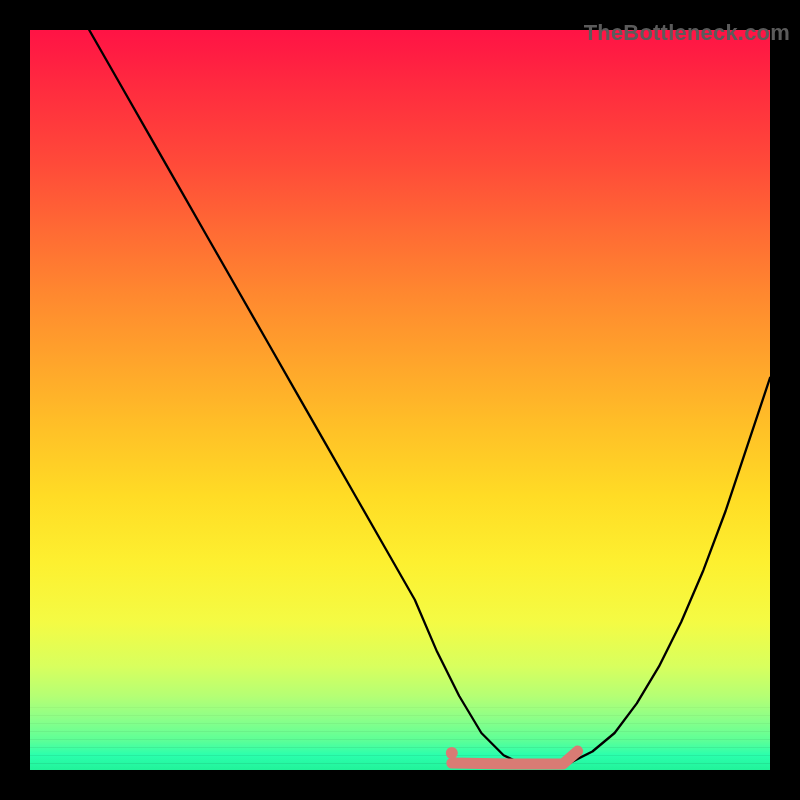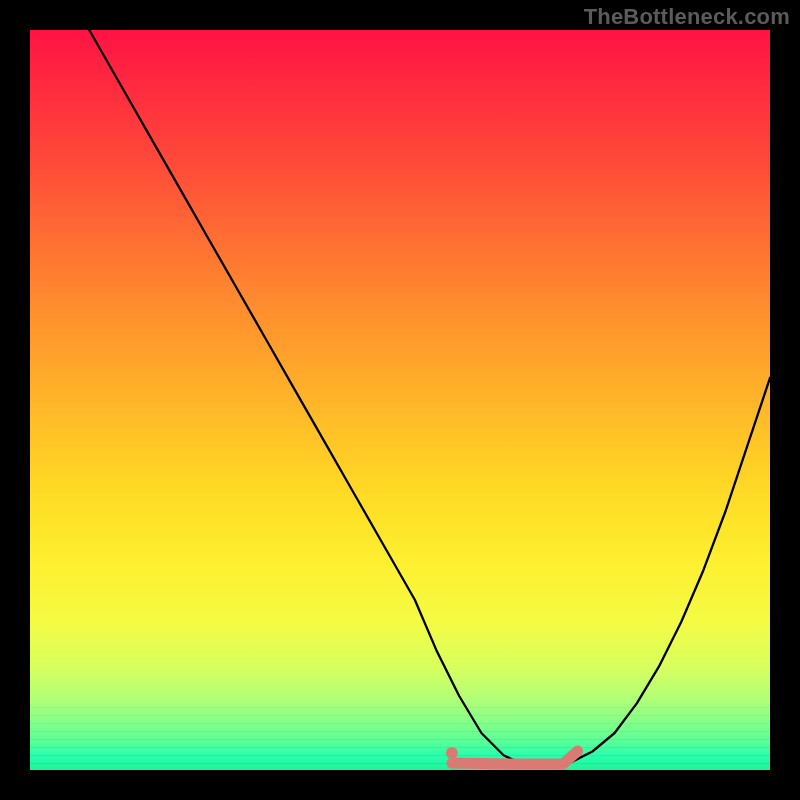--- a/index.html
+++ b/index.html
@@ -12,21 +12,21 @@
     font-family: Arial, Helvetica, sans-serif;
   }
   .frame {
     position: relative;
     width: 800px;
     height: 800px;
     background: #000;
   }
   .watermark {
     position: absolute;
-    top: 4px;
+    top: 20px;
     right: 10px;
     color: #5b5b5b;
     font-size: 22px;
     font-weight: 600;
     letter-spacing: 0.2px;
     z-index: 10;
     user-select: none;
     text-align: right;
   }
   .plot-area {

